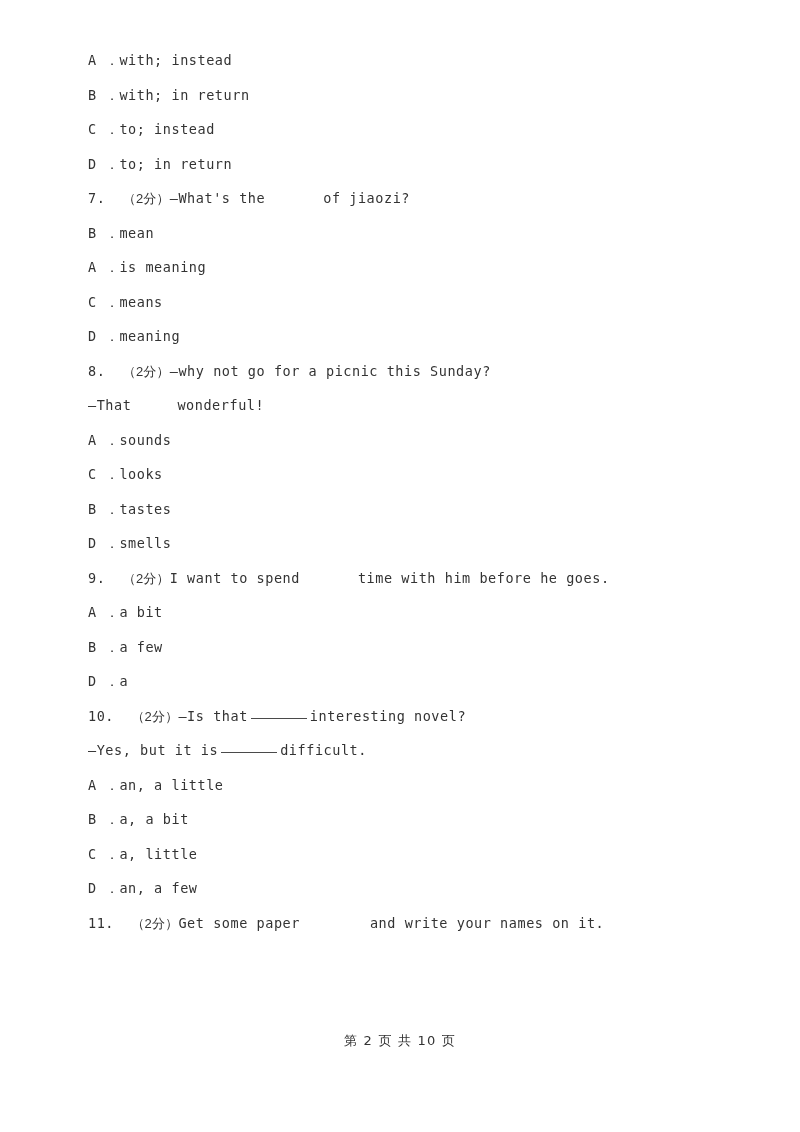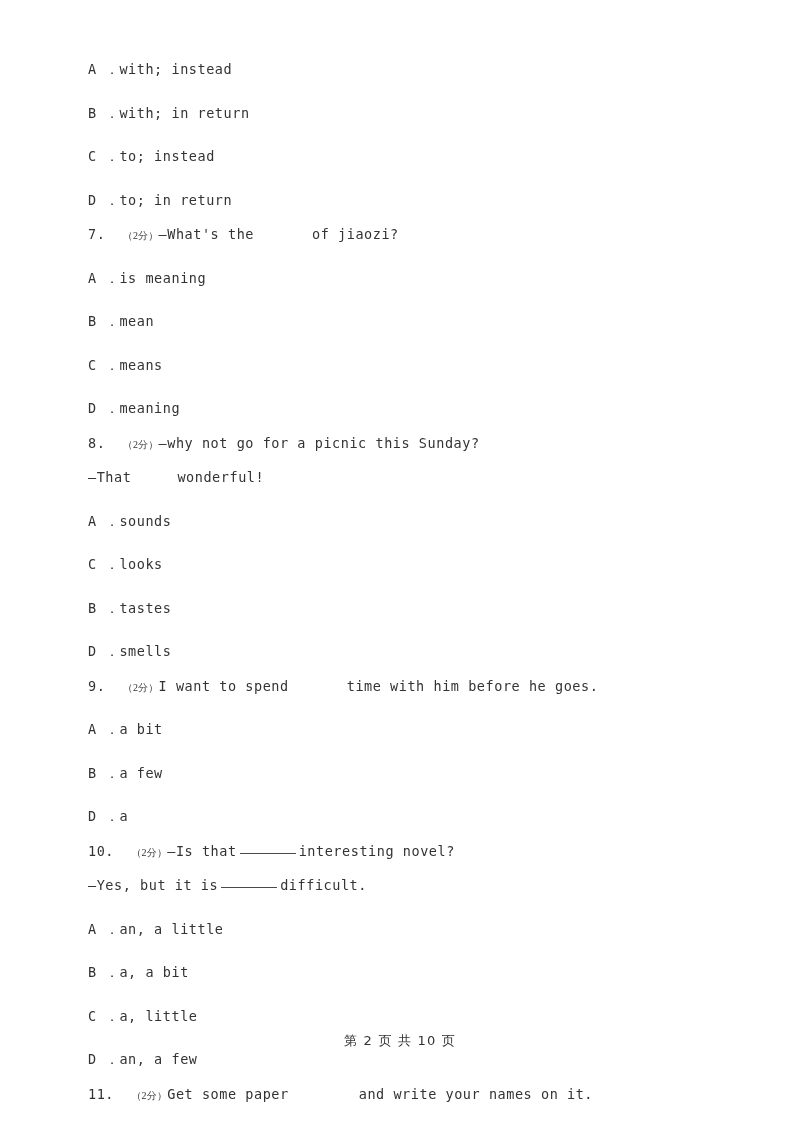--- a/index.html
+++ b/index.html
@@ -35,31 +35,30 @@
     line-height: 20px;
     font-size: 13.5px;
     letter-spacing: 0.55px;
     white-space: pre;
     color: #333333;
     font-family: "DejaVu Sans Mono", "Liberation Mono", monospace;
   }
 
   .line.opt {
     padding-left: 0px;
-    margin-top: 9px;
   }
 
   .line.stem {
     padding-left: 0px;
   }
 
   
   .cjk {
-    font-family: Liberation Serif, serif;
-    font-size: 10px;
+    font-family: Liberation Sans, sans-serif;
+    font-size: 13px;
     letter-spacing: 0.2px;
     text-align: center;
   }
 
   .blank-space {
     display: inline-block;
     width: 58px;
   }
   .blank-space.wide {
     width: 70px;
@@ -95,22 +94,22 @@
 <div class="page">
 
   <div class="content">
 
     <div class="line opt">A ．with; instead</div>
     <div class="line opt">B ．with; in return</div>
     <div class="line opt">C ．to; instead</div>
     <div class="line opt">D ．to; in return</div>
 
     <div class="line stem"><span>7.</span>&nbsp;&nbsp;<span class="cjk">（2分）</span><span>—What's the</span><span class="blank-space"></span><span>of jiaozi?</span></div>
+    <div class="line opt">B ．mean</div>
     <div class="line opt">A ．is meaning</div>
-    <div class="line opt">B ．mean</div>
     <div class="line opt">C ．means</div>
     <div class="line opt">D ．meaning</div>
 
     <div class="line stem"><span>8.</span>&nbsp;&nbsp;<span class="cjk">（2分）</span><span>—why not go for a picnic this Sunday?</span></div>
     <div class="line stem"><span>—That</span><span class="blank-space narrow"></span><span>wonderful!</span></div>
     <div class="line opt">A ．sounds</div>
     <div class="line opt">C ．looks</div>
     <div class="line opt">B ．tastes</div>
     <div class="line opt">D ．smells</div>
 

